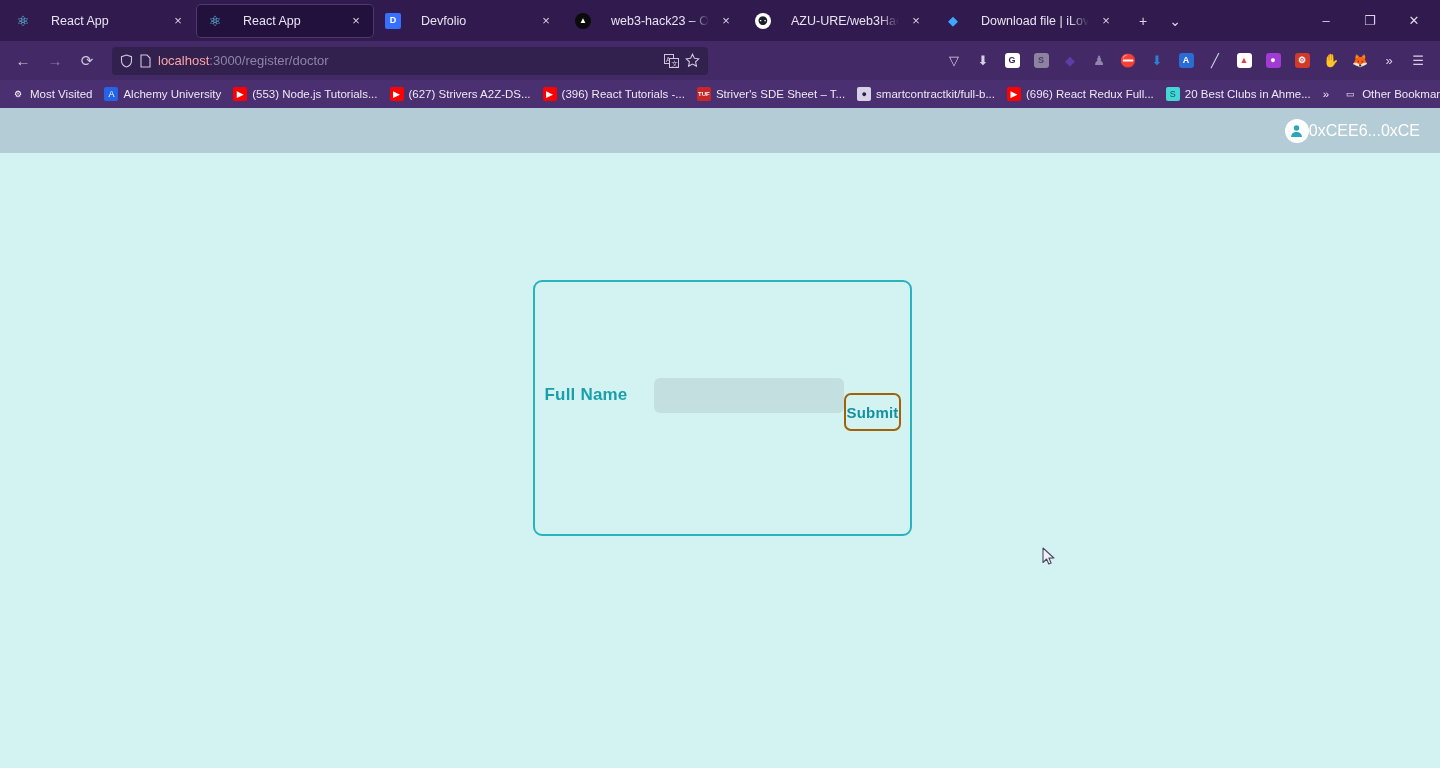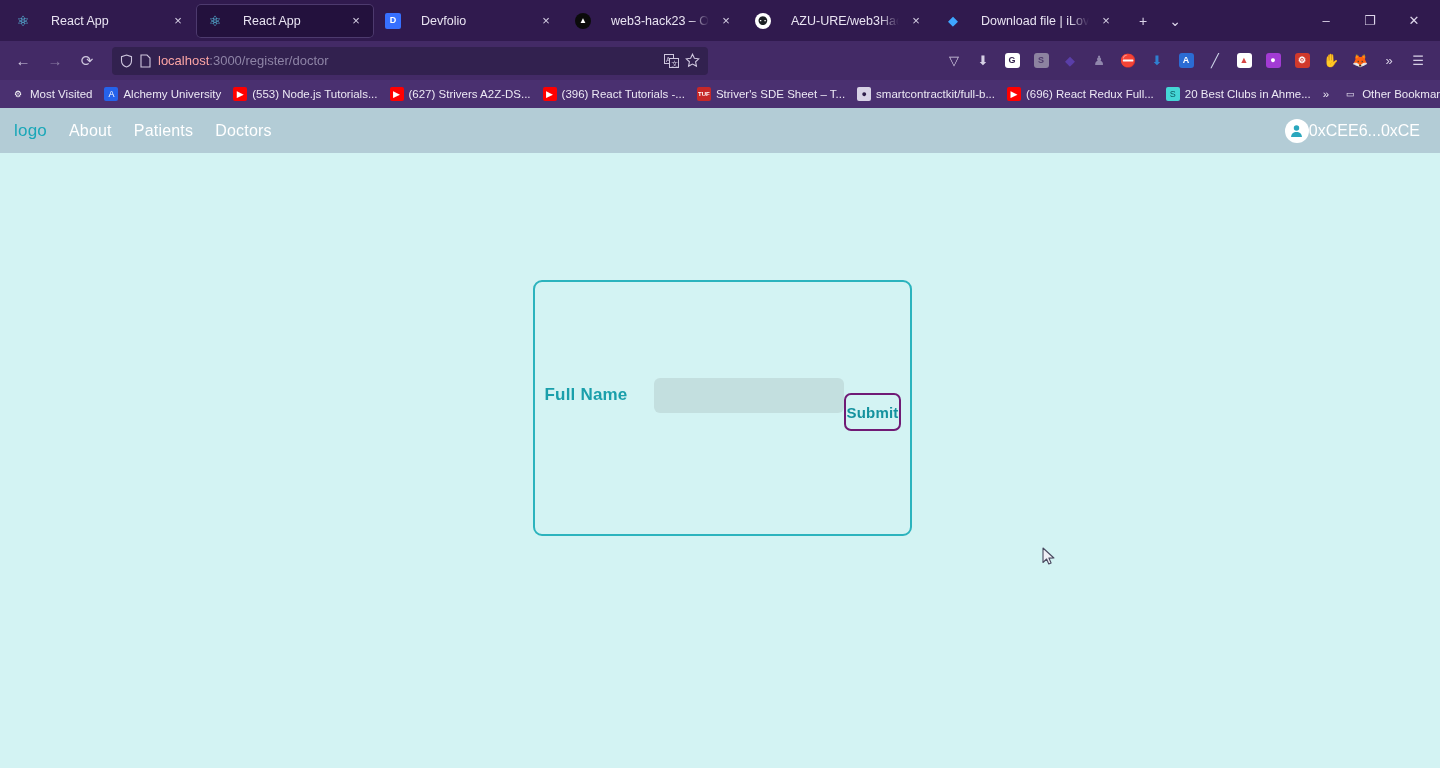--- a/index.html
+++ b/index.html
@@ -239,21 +239,21 @@
     padding: 0 10px;
     font-family: "Liberation Sans", sans-serif;
     font-size: 14px;
     color: #20707a;
   }
   .submit {
     width: 301px;
     height: 38px;
     align-self: center;
     background: transparent;
-    border: 2px solid #701a75;
+    border: 2px solid #a16207;
     border-radius: 7px;
     color: #14929e;
     font-size: 15px;
     font-weight: bold;
     font-family: "Liberation Sans", sans-serif;
     letter-spacing: .2px;
     margin-top: 8px;
   }
 
   
@@ -421,26 +421,20 @@
         <span class="bm">
           <span class="bm-ico" style="color:#ece8f4">▭</span>
           <span>Other Bookmarks</span>
         </span>
       </div>
     </div>
 
   <div class="viewport">
 
     <div class="app-nav">
-      <div class="app-links">
-        <span class="logo">logo</span>
-        <span class="app-link">About</span>
-        <span class="app-link">Patients</span>
-        <span class="app-link">Doctors</span>
-      </div>
       <div class="account">
         <span class="avatar">
           <svg width="15" height="15" viewBox="0 0 16 16">
               <circle cx="8" cy="5.4" r="2.9" fill="#2aa7bd"></circle>
               <path d="M2.2 15c0-3.3 2.6-5.4 5.8-5.4s5.8 2.1 5.8 5.4z" fill="#2aa7bd"></path>
             </svg>
         </span>
         <span class="account-addr">0xCEE6...0xCE</span>
       </div>
     </div>

